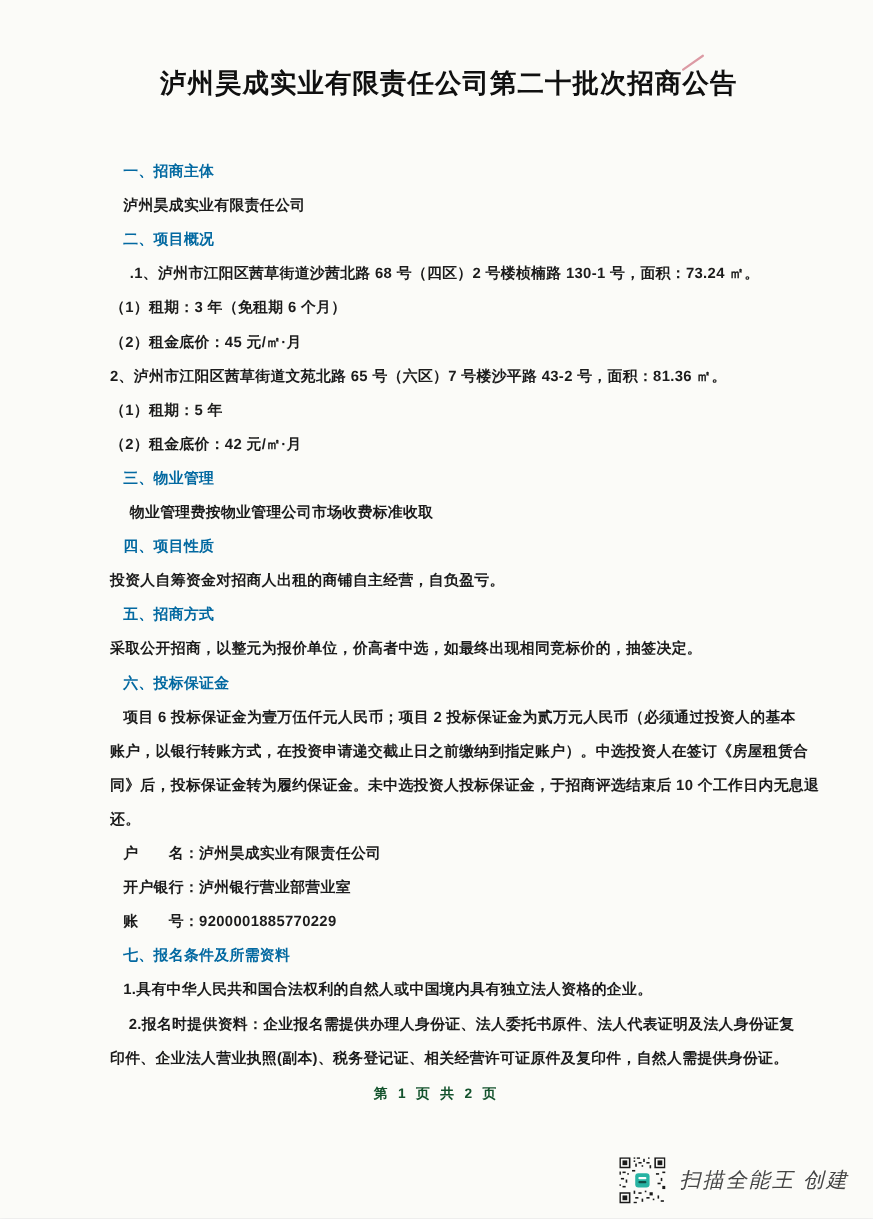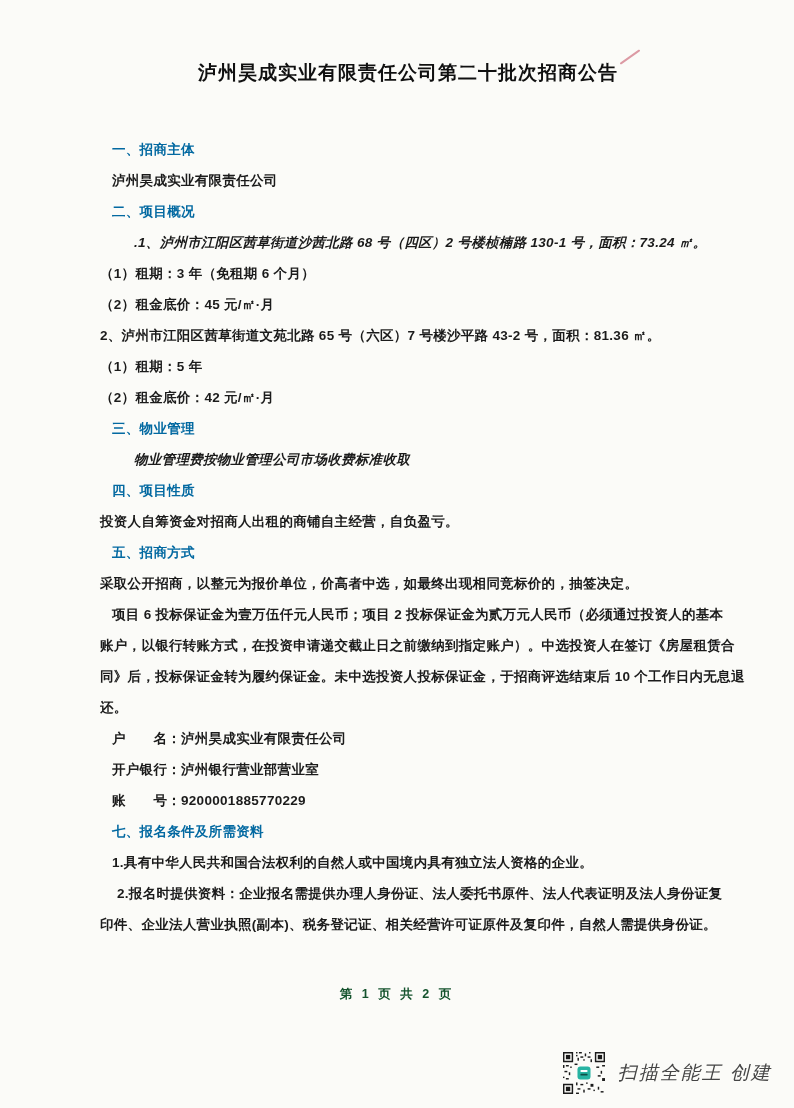--- a/index.html
+++ b/index.html
@@ -11,40 +11,40 @@
     font-family:"Liberation Sans",sans-serif;
     color:#1b1b1b;
     overflow:hidden;
     box-shadow:0 0 6px rgba(0,0,0,.15);
   }
   .content{
     position:absolute;
     left:100px;top:60px;width:616px;
   }
   .doc-title{
-    font-size:19px;
+    font-size:24px;
     font-weight:bold;
     text-align:center;
     letter-spacing:1px;
     color:#101010;
     margin:0 0 54px 0;
     white-space:nowrap;
   }
   .ln{
     font-size:13.5px;
     line-height:20px;
     margin:0 0 11px 0;
     font-weight:600;
     white-space:nowrap;
     letter-spacing:0.3px;
   }
   .h{font-weight:bold;color:#0369a1;}
   .m0{margin-left:0;}
   .m1{margin-left:12px;}
-  .m2{margin-left:34px;font-style:italic;}
+  .m2{margin-left:18px;}
   .m3{}
   .m4{margin-left:17px;text-align:center;}
   .footer{
     position:absolute;
     top:986px;left:0;width:100%;
     text-align:center;
     font-size:12.5px;
     font-weight:600;
     letter-spacing:3px;
     color:#14532d;
@@ -92,20 +92,21 @@
     <div class="ln b m0">（2）租金底价：45 元/㎡·月</div>
     <div class="ln b m3">2、泸州市江阳区茜草街道文苑北路 65 号（六区）7 号楼沙平路 43-2 号，面积：81.36 ㎡。</div>
     <div class="ln b m0">（1）租期：5 年</div>
     <div class="ln b m0">（2）租金底价：42 元/㎡·月</div>
     <div class="ln h m1">三、物业管理</div>
     <div class="ln b m2">物业管理费按物业管理公司市场收费标准收取</div>
     <div class="ln h m1">四、项目性质</div>
     <div class="ln b m0">投资人自筹资金对招商人出租的商铺自主经营，自负盈亏。</div>
     <div class="ln h m1">五、招商方式</div>
     <div class="ln b m0">采取公开招商，以整元为报价单位，价高者中选，如最终出现相同竞标价的，抽签决定。</div>
+    <div class="ln h m1">六、投标保证金</div>
     <div class="ln b m1">项目 6 投标保证金为壹万伍仟元人民币；项目 2 投标保证金为贰万元人民币（必须通过投资人的基本</div>
     <div class="ln b m0">账户，以银行转账方式，在投资申请递交截止日之前缴纳到指定账户）。中选投资人在签订《房屋租赁合</div>
     <div class="ln b m0">同》后，投标保证金转为履约保证金。未中选投资人投标保证金，于招商评选结束后 10 个工作日内无息退</div>
     <div class="ln b m0">还。</div>
     <div class="ln b m1">户　　名：泸州昊成实业有限责任公司</div>
     <div class="ln b m1">开户银行：泸州银行营业部营业室</div>
     <div class="ln b m1">账　　号：9200001885770229</div>
     <div class="ln h m1">七、报名条件及所需资料</div>
     <div class="ln b m1">1.具有中华人民共和国合法权利的自然人或中国境内具有独立法人资格的企业。</div>
     <div class="ln b m4">2.报名时提供资料：企业报名需提供办理人身份证、法人委托书原件、法人代表证明及法人身份证复</div>

